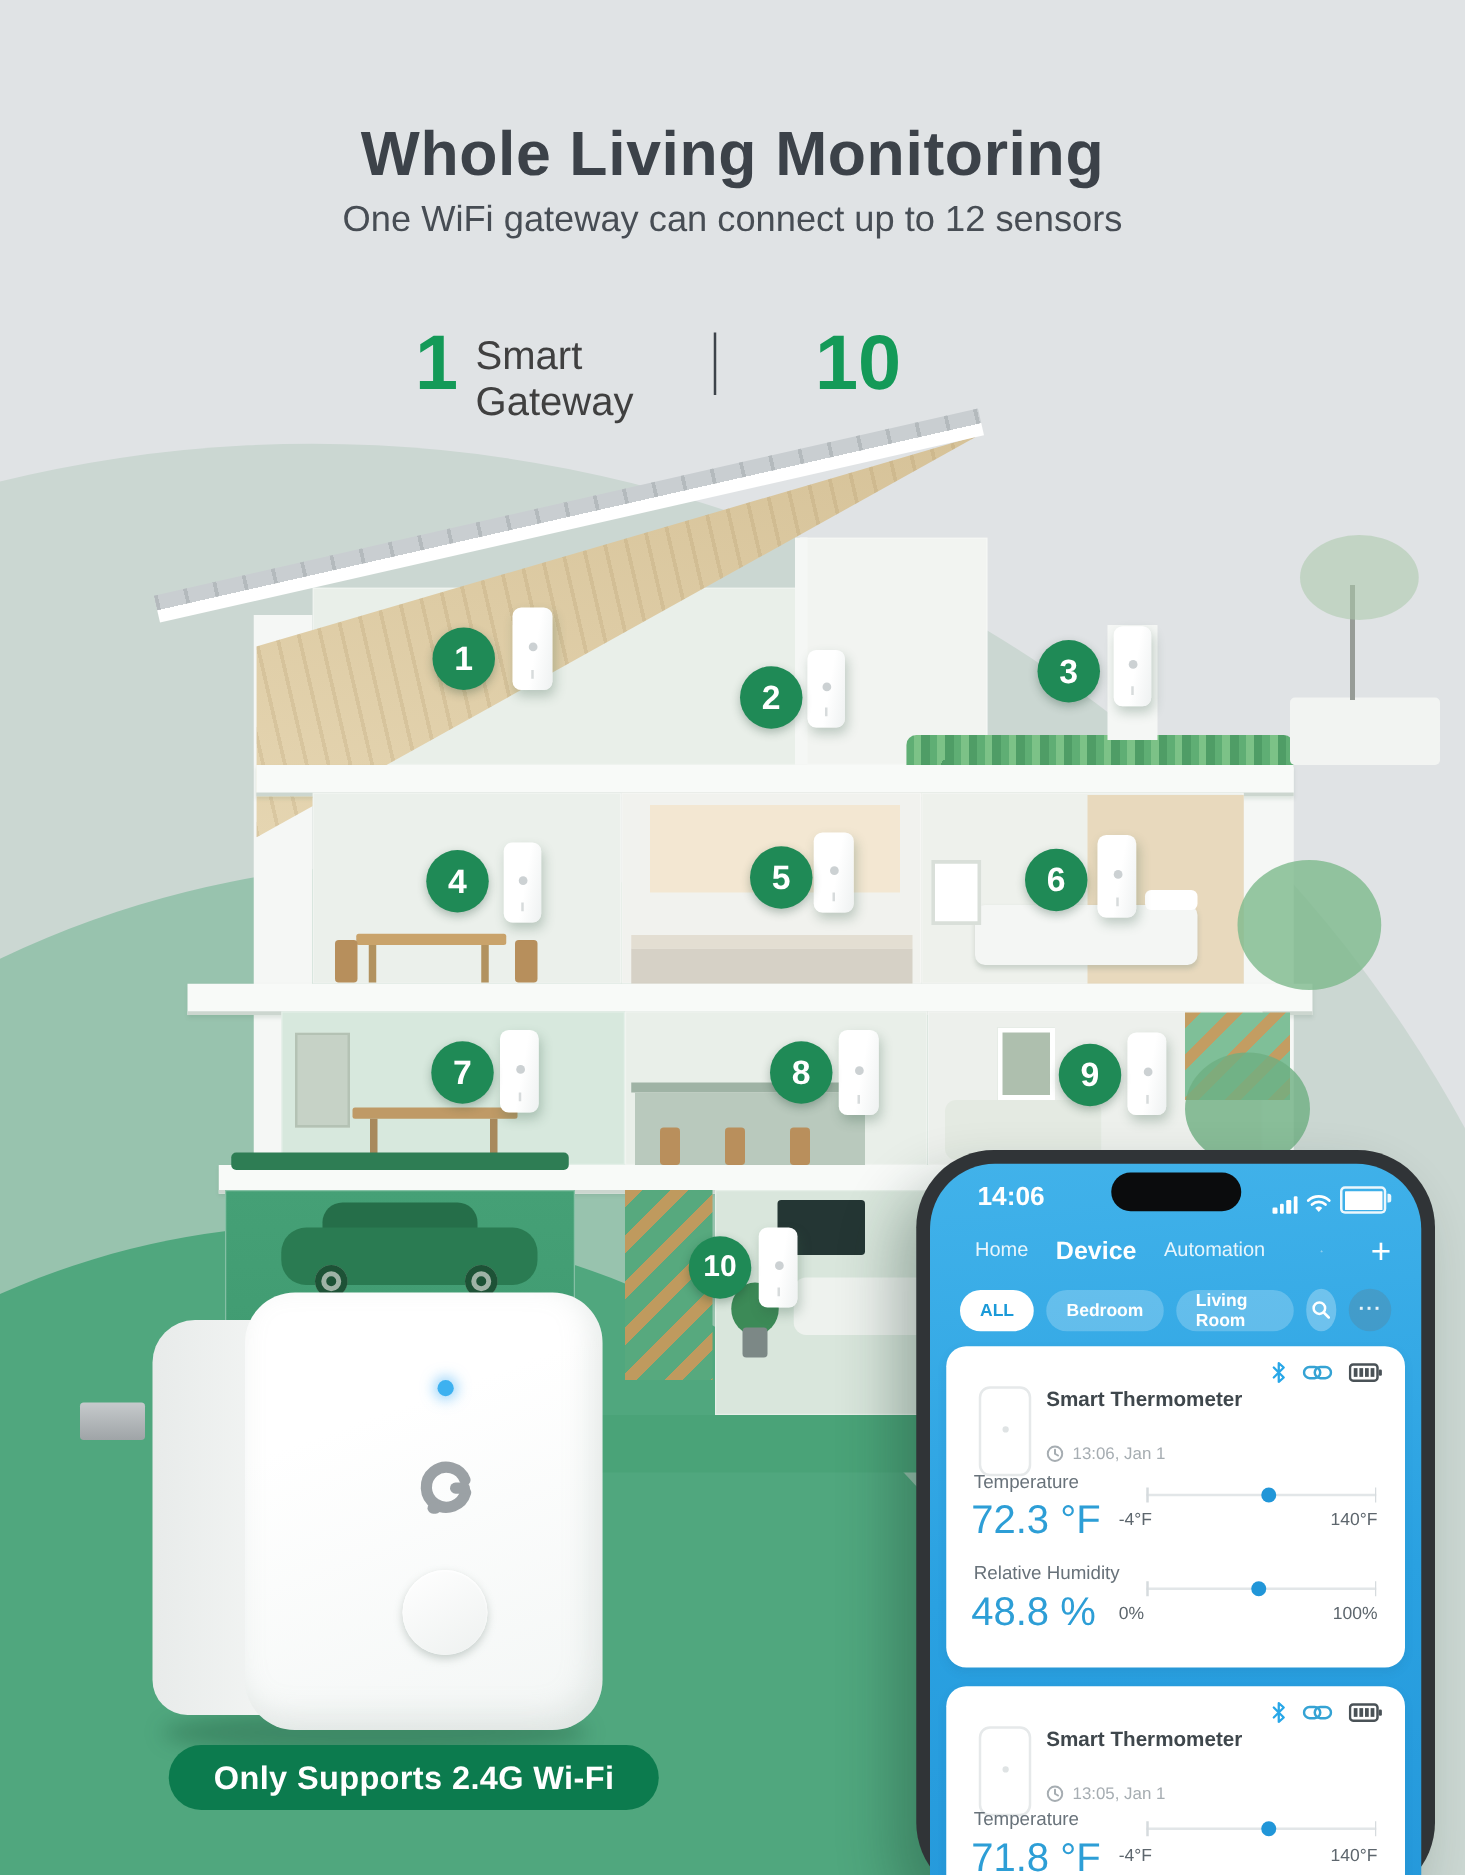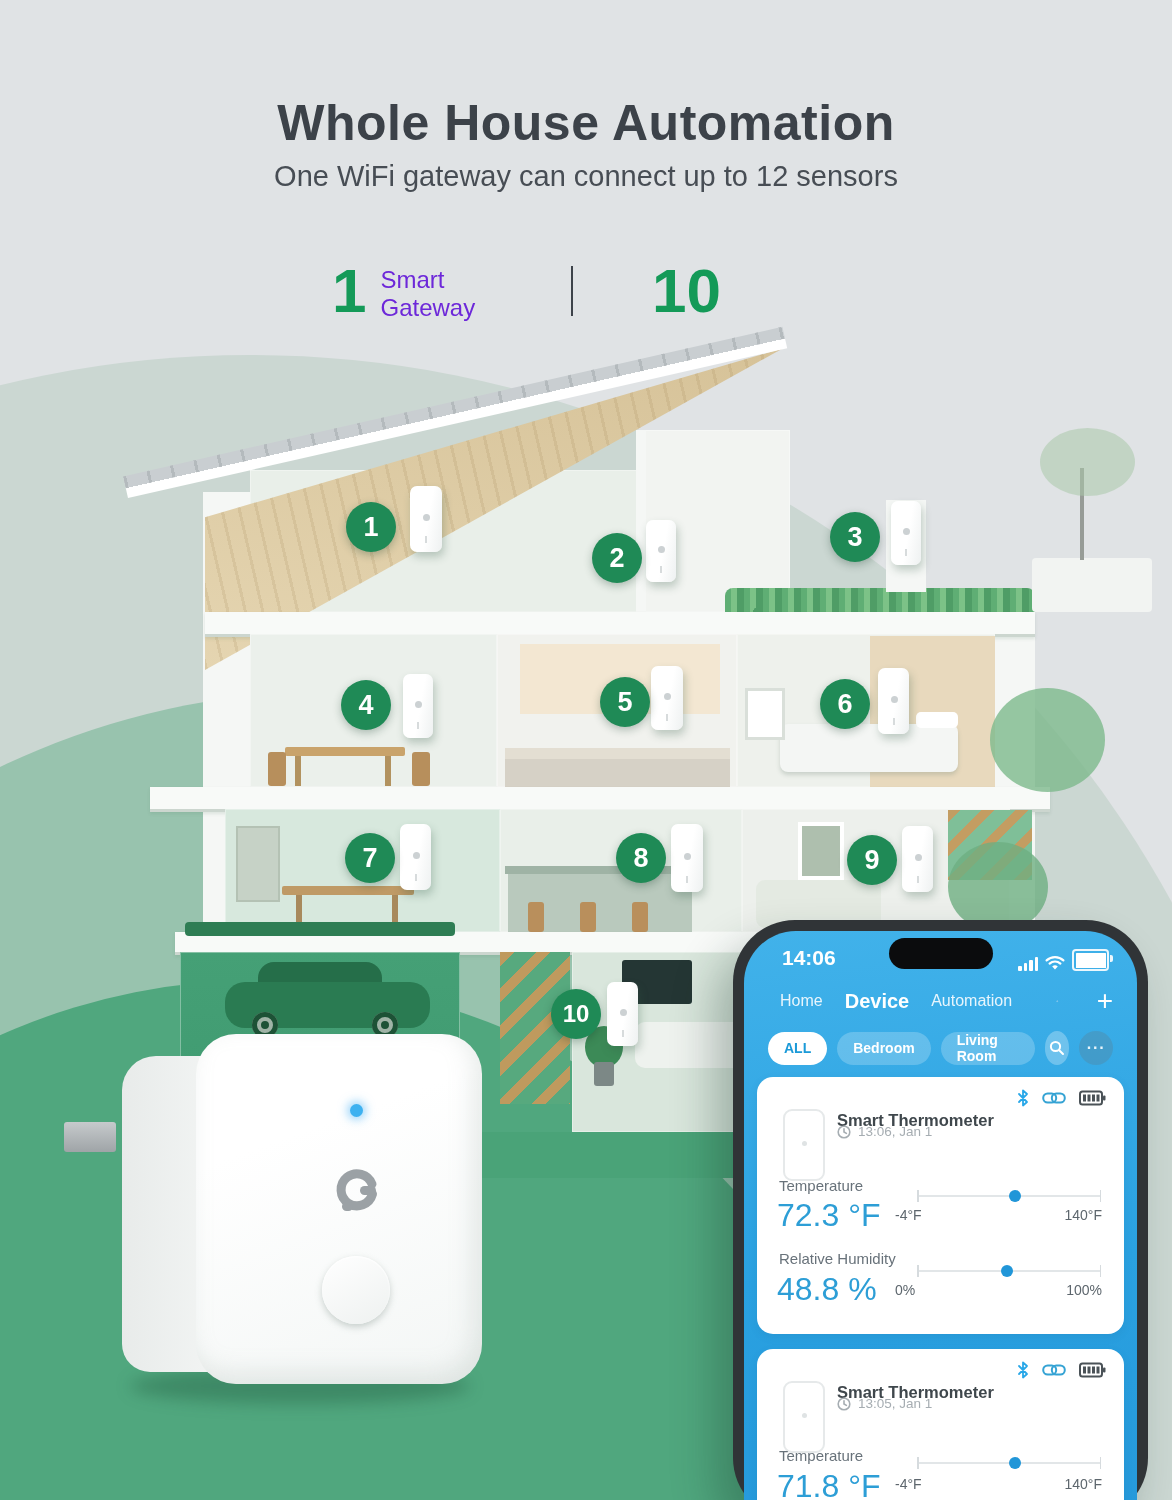--- a/index.html
+++ b/index.html
@@ -9,21 +9,21 @@
   .circle{position:absolute;border-radius:50%;}
   .c-pale{left:-800px;top:355px;width:2100px;height:2100px;background:#cbd7d2;}
   .c-mid{left:-450px;top:690px;width:1580px;height:1580px;background:#98c3ae;}
   .c-deep{left:-380px;top:980px;width:1280px;height:1280px;background:#50a77e;}
 
   
   .title{left:0;top:94px;width:100%;text-align:center;font-size:50px;font-weight:800;color:#3c4249;letter-spacing:.5px;}
   .subtitle{left:0;top:160px;width:100%;text-align:center;font-size:29px;color:#474d54;}
   .stat{display:flex;align-items:flex-start;}
   .stat-value{font-size:62px;font-weight:800;color:#149a58;line-height:.95;}
-  .stat-label{margin-left:14px;font-size:24px;font-weight:500;color:#6d28d9;line-height:1.15;margin-top:4px;}
+  .stat-label{margin-left:14px;font-size:32px;font-weight:500;color:#404040;line-height:1.15;margin-top:4px;}
   .stat-divider{left:571px;top:266px;width:2px;height:50px;background:#3d434a;}
 
   
   .wall{background:#f5f7f5;}
   .slab{background:#f8faf8;border-bottom:3px solid #ccd6cf;box-shadow:0 2px 3px rgba(90,120,100,.15);}
   .room{box-shadow:inset 0 0 0 1px rgba(255,255,255,.35);}
   .roof-band{left:128px;top:476px;width:676px;height:22px;transform:rotate(-12.8deg);transform-origin:0 100%;
     background:linear-gradient(180deg,#c9ced1 0 12px,#ffffff 12px 100%);}
   .roof-band::before{content:"";position:absolute;left:0;top:0;width:100%;height:12px;
     background:repeating-linear-gradient(90deg,#b4babd 0 3px,transparent 3px 24px);}
@@ -86,21 +86,21 @@
   .chip.active{background:#fff;color:#1b9ad8;}
   .chip-circle{width:34px;height:34px;border-radius:50%;background:rgba(255,255,255,.28);display:flex;align-items:center;justify-content:center;}
   .chip-more{width:46px;height:34px;border-radius:17px;background:rgba(90,130,150,.35);display:flex;align-items:center;justify-content:center;color:#e8f4fa;font-size:16px;font-weight:700;letter-spacing:1px;}
   .card{position:absolute;left:13px;right:13px;background:#fff;border-radius:16px;box-shadow:0 3px 8px rgba(30,90,130,.12);}
   .card1{top:146px;height:257px;}
   .card2{top:418px;height:260px;}
   .card-icons{position:absolute;right:18px;top:12px;display:flex;align-items:center;gap:13px;}
   .thumb{position:absolute;left:26px;top:32px;width:38px;height:68px;border:2px solid #e6e9ea;border-radius:9px;}
   .thumb::before{content:"";position:absolute;left:50%;top:44%;width:5px;height:5px;margin-left:-2px;border-radius:50%;background:#dfe3e4;}
   .dev-name{position:absolute;left:80px;top:34px;font-size:16.5px;font-weight:700;color:#3f474c;}
-  .dev-time{position:absolute;left:80px;top:47px;display:flex;align-items:center;gap:7px;font-size:13.5px;color:#a6adb2;}
+  .dev-time{position:absolute;left:80px;top:78px;display:flex;align-items:center;gap:7px;font-size:13.5px;color:#a6adb2;}
   .sec-label{position:absolute;left:22px;font-size:15px;color:#68727a;}
   .sec-value{position:absolute;left:20px;font-size:32px;color:#2d9ed6;}
   .slider{position:absolute;left:160px;width:184px;height:2px;background:#e2e6e8;}
   .slider::before,.slider::after{content:"";position:absolute;top:-5px;width:1.5px;height:12px;background:#d6dbde;}
   .slider::before{left:0;} .slider::after{right:0;}
   .dot{position:absolute;top:-5px;width:12px;height:12px;border-radius:50%;background:#2196d8;}
   .sl-min,.sl-max{position:absolute;font-size:14px;color:#5d666d;}
   .sl-min{left:138px;} .sl-max{right:22px;}
 </style>
 </head>
@@ -221,21 +221,21 @@
   <div class="marker" style="left:616px;top:833px;">
       <span>8</span>
     </div>
   <div class="marker" style="left:847px;top:835px;">
       <span>9</span>
     </div>
   <div class="marker" style="left:551px;top:989px;font-size:24px;">
       <span>10</span>
     </div>
 
-  <div class="abs title">Whole House Automation</div>
+  <div class="abs title">Whole Living Monitoring</div>
   <div class="abs subtitle">One WiFi gateway can connect up to 12 sensors</div>
   <div class="abs stat" style="left:332px;top:262px;">
     <div class="stat-value">1</div>
     <div class="stat-label">
       <div>Smart</div>
       <div>Gateway</div>
     </div>
   </div>
   <div class="abs stat-divider"></div>
   <div class="abs stat" style="left:652px;top:262px;">
@@ -248,20 +248,23 @@
   <div class="abs gw-front"></div>
   <div class="abs gw-led"></div>
   <div class="abs gw-logo">
     <svg width="52" height="52" viewBox="0 0 52 52" fill="none">
       <path d="M40 20 A16 16 0 1 0 40.5 30" stroke="#9ba1a5" stroke-width="9" stroke-linecap="round"></path>
       <rect x="28" y="22" width="16" height="9" rx="4.5" fill="#9ba1a5"></rect>
       <rect x="10" y="38" width="11" height="9" rx="4.5" fill="#9ba1a5"></rect>
     </svg>
   </div>
   <div class="abs gw-button"></div>
+  <div class="abs gw-badge">
+    <span>Only Supports 2.4G Wi-Fi</span>
+  </div>
 
   <div class="abs phone">
     <div class="screen">
       <div class="notch"></div>
       <div class="st-time">14:06</div>
       <div class="st-icons">
         <div class="sig">
           <span style="height:5px"></span>
             <span style="height:8px"></span>
             <span style="height:11px"></span>

